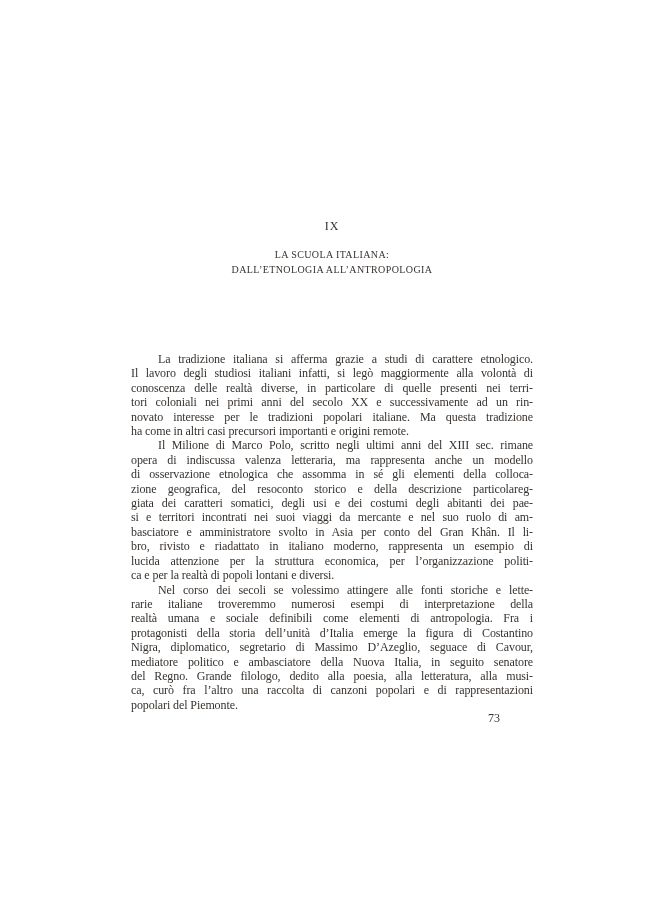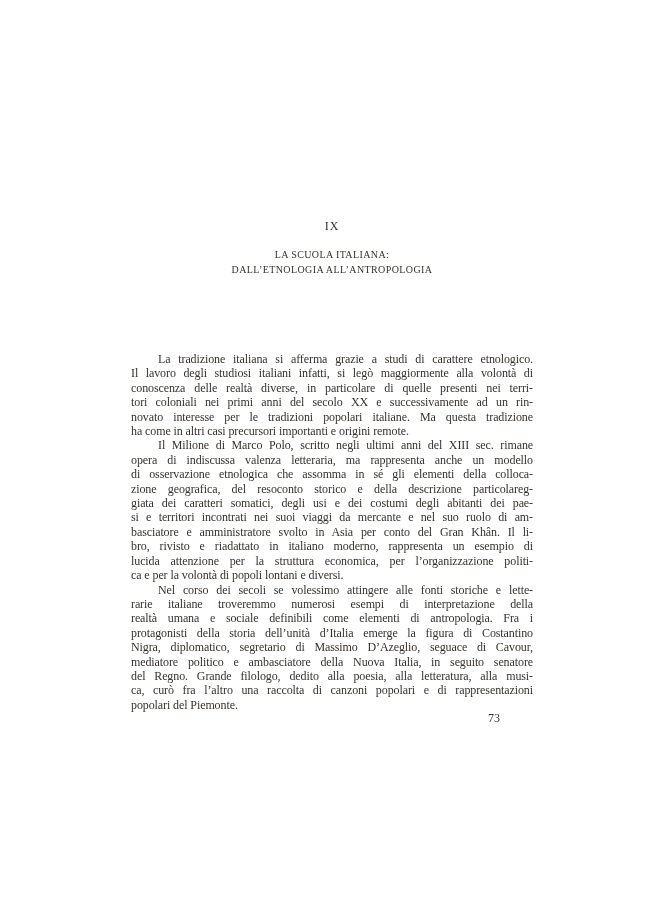--- a/index.html
+++ b/index.html
@@ -89,21 +89,21 @@
       <div class="line last">ha come in altri casi precursori importanti e origini remote.</div>
       <div class="line first"><span>Il </span><span class="ital">Milione</span><span> di Marco Polo, scritto negli ultimi anni del XIII sec. rimane</span></div>
       <div class="line">opera di indiscussa valenza letteraria, ma rappresenta anche un modello</div>
       <div class="line">di osservazione etnologica che assomma in sé gli elementi della colloca-</div>
       <div class="line">zione geografica, del resoconto storico e della descrizione particolareg-</div>
       <div class="line">giata dei caratteri somatici, degli usi e dei costumi degli abitanti dei pae-</div>
       <div class="line">si e territori incontrati nei suoi viaggi da mercante e nel suo ruolo di am-</div>
       <div class="line">basciatore e amministratore svolto in Asia per conto del Gran Khân. Il li-</div>
       <div class="line">bro, rivisto e riadattato in italiano moderno, rappresenta un esempio di</div>
       <div class="line">lucida attenzione per la struttura economica, per l’organizzazione politi-</div>
-      <div class="line last">ca e per la volontà di popoli lontani e diversi.</div>
+      <div class="line last">ca e per la realtà di popoli lontani e diversi.</div>
       <div class="line first">Nel corso dei secoli se volessimo attingere alle fonti storiche e lette-</div>
       <div class="line">rarie italiane troveremmo numerosi esempi di interpretazione della</div>
       <div class="line">realtà umana e sociale definibili come elementi di antropologia. Fra i</div>
       <div class="line">protagonisti della storia dell’unità d’Italia emerge la figura di Costantino</div>
       <div class="line">Nigra, diplomatico, segretario di Massimo D’Azeglio, seguace di Cavour,</div>
       <div class="line">mediatore politico e ambasciatore della Nuova Italia, in seguito senatore</div>
       <div class="line">del Regno. Grande filologo, dedito alla poesia, alla letteratura, alla musi-</div>
       <div class="line">ca, curò fra l’altro una raccolta di canzoni popolari e di rappresentazioni</div>
       <div class="line last">popolari del Piemonte.</div>
     </div>

